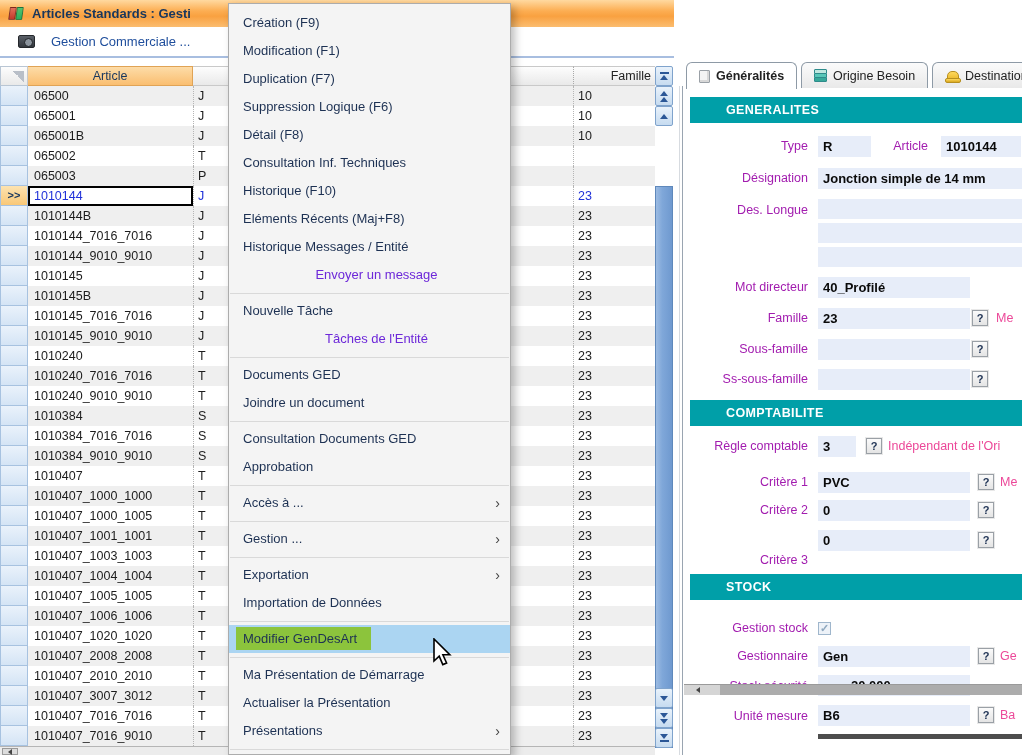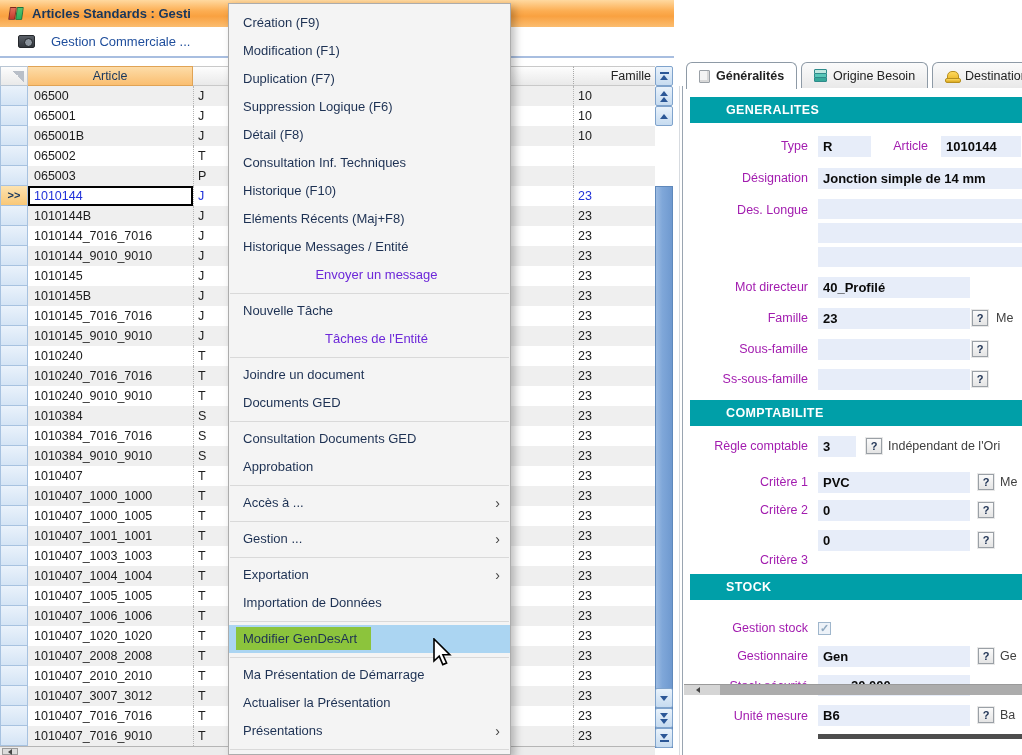--- a/index.html
+++ b/index.html
@@ -112,21 +112,21 @@
     border:1px solid #b8901f; }
   .ic-hat:after { content:""; position:absolute; left:0; top:7px; width:14px; height:3px;
     background:linear-gradient(180deg,#ffd95e,#d9a81f); border-radius:2px; border:1px solid #b8901f; }
   .teal { position:absolute; left:16px; width:332px; height:26px; background:#009fa8;
     color:#ffffff; font-weight:bold; font-size:12.5px; line-height:26px; padding-left:36px;
     letter-spacing:.4px; }
   .flabel { position:absolute; left:16px; width:118px; text-align:right; font-size:12.5px;
     color:#a21caf; line-height:21px; white-space:nowrap; }
   .finput { position:absolute; background:#e7edf9; height:21px; line-height:21px; font-size:13px;
     font-weight:bold; color:#0a0a0a; padding-left:5px; white-space:nowrap; overflow:hidden; }
-  .fside { position:absolute; font-size:12.5px; color:#404040; line-height:21px; white-space:nowrap; }
+  .fside { position:absolute; font-size:12.5px; color:#ec4899; line-height:21px; white-space:nowrap; }
   .qbtn { position:absolute; width:16px; height:16px; background:linear-gradient(180deg,#fbfbfb,#e4e4e4);
     border:1px solid #9aa0a6; box-shadow:0 0 0 1px #e8e8e8; text-align:center; line-height:14px;
     font-size:11px; font-weight:bold; color:#1d3153; }
   .chk { position:absolute; width:13px; height:13px; background:#edf2f8; border:1px solid #9fb6cc;
     text-align:center; line-height:11px; font-size:11px; font-weight:bold; color:#8fa8bf; }
   .darkbar { position:absolute; left:144px; top:674px; width:204px; height:5px; background:#4d4d4d; }
   .rp-hscroll { position:absolute; left:10px; top:684px; width:338px; height:11px; background:#d5d5d5;
     border-top:1px solid #9a9a9a; }
   .rp-hscroll .thumb { position:absolute; left:36px; top:0; width:302px; height:10px; background:#acacac; }
   .rp-hscroll .tri-left { position:absolute; left:12px; top:2px; }
@@ -397,22 +397,22 @@
     <div class="mi"><span>Détail (F8)</span></div>
     <div class="mi"><span>Consultation Inf. Techniques</span></div>
     <div class="mi"><span>Historique (F10)</span></div>
     <div class="mi"><span>Eléments Récents (Maj+F8)</span></div>
     <div class="mi"><span>Historique Messages / Entité</span></div>
     <div class="mi dis"><span>Envoyer un message</span></div>
     <div class="msep"></div>
     <div class="mi"><span>Nouvelle Tâche</span></div>
     <div class="mi dis"><span>Tâches de l'Entité</span></div>
     <div class="msep"></div>
+    <div class="mi"><span>Documents GED</span></div>
     <div class="mi"><span>Joindre un document</span></div>
-    <div class="mi"><span>Documents GED</span></div>
     <div class="msep"></div>
     <div class="mi"><span>Consultation Documents GED</span></div>
     <div class="mi"><span>Approbation</span></div>
     <div class="msep"></div>
     <div class="mi"><span>Accès à ...</span><span class="arr">›</span></div>
     <div class="msep"></div>
     <div class="mi"><span>Gestion ...</span><span class="arr">›</span></div>
     <div class="msep"></div>
     <div class="mi"><span>Exportation</span><span class="arr">›</span></div>
     <div class="mi"><span>Importation de Données</span></div>

